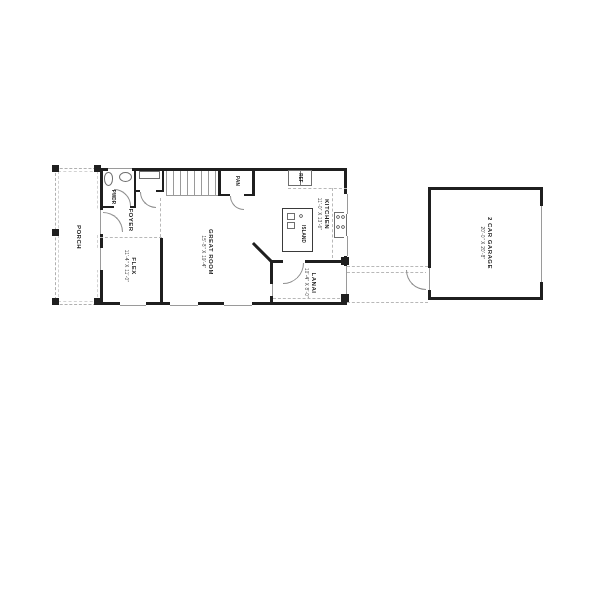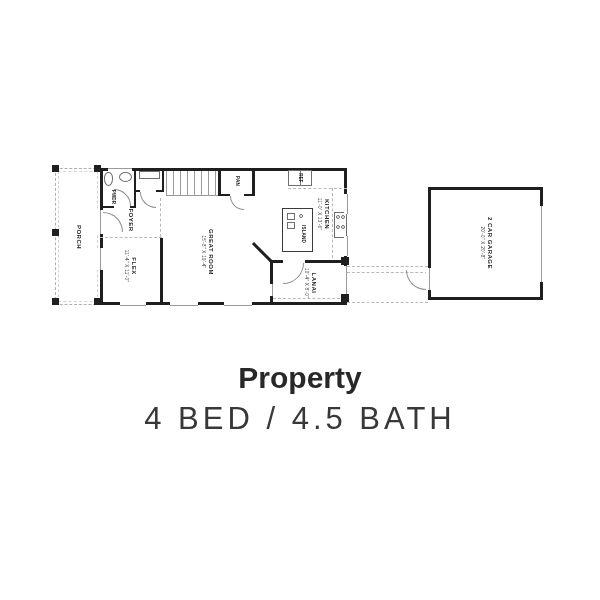--- a/index.html
+++ b/index.html
@@ -154,16 +154,14 @@
   <div class="arc-bl" style="left:406px;top:270px;width:20px;height:20px;"></div>
 
   <div class="garage" style="left:428px;top:187px;width:115px;height:113px;"></div>
   <div class="winv" style="left:426px;top:268px;width:6px;height:22px;"></div>
   <div class="winv" style="left:538px;top:206px;width:6px;height:76px;"></div>
   <div class="rlabel" style="left:486px;top:243px;">
     <div class="rname">2 CAR GARAGE</div>
     <div class="rdims">20'-0" X 20'-8"</div>
   </div>
 
-  <div class="cap-title">Property</div>
-  <div class="cap-sub">4 BED / 4.5 BATH</div>
 
 </div>
 
 </body></html>

